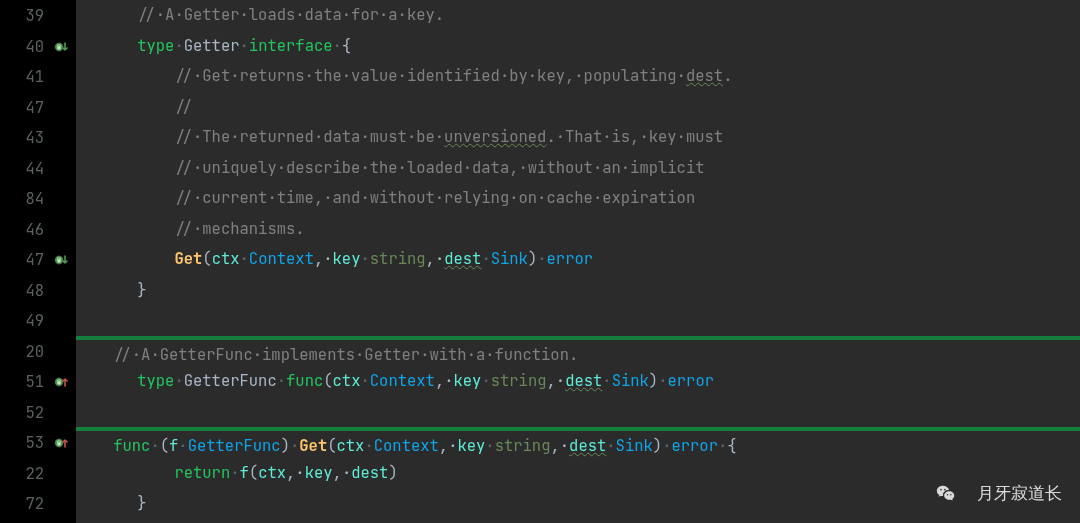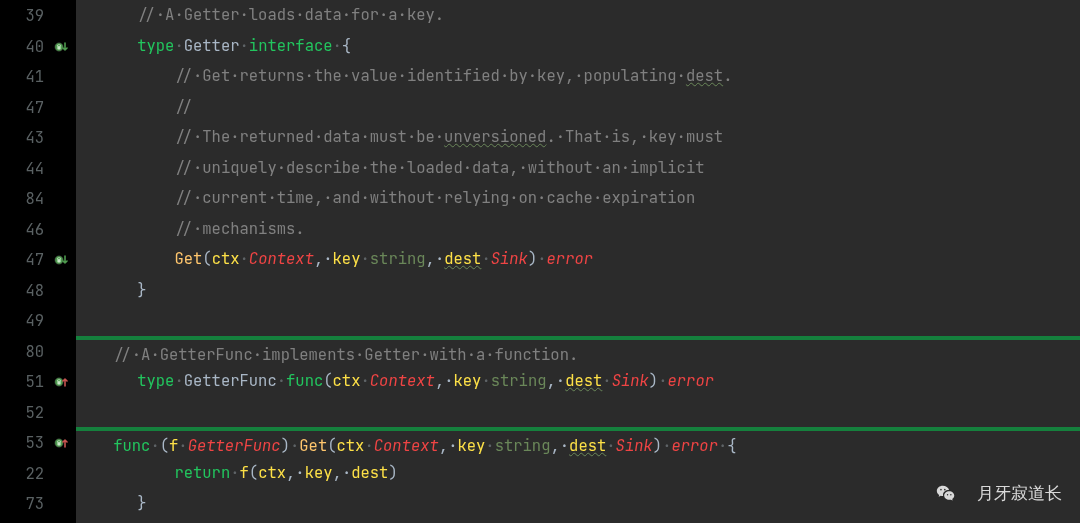--- a/index.html
+++ b/index.html
@@ -55,24 +55,24 @@
     height: 30.5px;
   }
   .sep {
     border-top: 4px solid #15803d;
     margin-left: -24px;
   }
   
   .c    { color: #808080; }         
   .kw   { color: #22c55e; font-weight: normal; } 
   .ty   { color: #a9b7c6; }         
-  .fnm  { color: #ffc66d; }         
-  .id   { color: #fde047; }         
+  .fnm  { color: #ffc66d; font-weight: bold; }         
+  .id   { color: #5eead4; }         
   .str  { color: #6a8759; }         
-  .typ2 { color: #ef4444; font-style: italic; }         
+  .typ2 { color: #0ea5e9; }         
   .dot  { color: #5e6366; }         
   .p    { color: #a9b7c6; }         
   .wavy {
     text-decoration-line: underline;
     text-decoration-style: wavy;
     text-decoration-color: #6a8759;
     text-decoration-thickness: 1px;
   }
   
   .wm {
@@ -118,40 +118,40 @@
       <div class="ln">47<span class="marker">
           <svg width="14" height="14" viewBox="0 0 14 14">
             <circle cx="5" cy="7" r="4.2" fill="#4e9a4e" stroke="#2b2b2b" stroke-width="0.6"></circle>
             <rect x="3.4" y="4.4" width="3.2" height="5.2" rx="0.8" fill="#c7e6c7"></rect>
             <rect x="4.2" y="5" width="1.6" height="1.2" fill="#4e9a4e"></rect>
             <path d="M11 3 L11 10 M9 8 L11 10 L13 8" stroke="#4e9a4e" stroke-width="1.6" fill="none" stroke-linecap="round" stroke-linejoin="round"></path>
           </svg>
         </span></div>
       <div class="ln">48</div>
       <div class="ln">49</div>
-      <div class="ln">80</div>
+      <div class="ln">20</div>
       <div class="ln">51<span class="marker">
           <svg width="14" height="14" viewBox="0 0 14 14">
             <circle cx="5" cy="7" r="4.2" fill="#4e9a4e" stroke="#2b2b2b" stroke-width="0.6"></circle>
             <rect x="3.4" y="4.4" width="3.2" height="5.2" rx="0.8" fill="#c7e6c7"></rect>
             <rect x="4.2" y="5" width="1.6" height="1.2" fill="#4e9a4e"></rect>
             <path d="M11 11 L11 4 M9 6 L11 4 L13 6" stroke="#c75450" stroke-width="1.6" fill="none" stroke-linecap="round" stroke-linejoin="round"></path>
           </svg>
         </span></div>
       <div class="ln">52</div>
       <div class="ln">53<span class="marker">
           <svg width="14" height="14" viewBox="0 0 14 14">
             <circle cx="5" cy="7" r="4.2" fill="#4e9a4e" stroke="#2b2b2b" stroke-width="0.6"></circle>
             <rect x="3.4" y="4.4" width="3.2" height="5.2" rx="0.8" fill="#c7e6c7"></rect>
             <rect x="4.2" y="5" width="1.6" height="1.2" fill="#4e9a4e"></rect>
             <path d="M11 11 L11 4 M9 6 L11 4 L13 6" stroke="#c75450" stroke-width="1.6" fill="none" stroke-linecap="round" stroke-linejoin="round"></path>
           </svg>
         </span></div>
       <div class="ln">22</div>
-      <div class="ln">73</div>
+      <div class="ln">72</div>
     </div>
   <div class="code" id="code"><div class="row"><span class="dot">    </span><span class="c">//·A·Getter·loads·data·for·a·key.</span></div><div class="row"><span class="dot">    </span><span class="kw">type</span><span class="dot">·</span><span class="ty">Getter</span><span class="dot">·</span><span class="kw">interface</span><span class="dot">·</span><span class="p">{</span></div><div class="row"><span class="dot">        </span><span class="c">//·Get·returns·the·value·identified·by·key,·populating·</span><span class="c wavy">dest</span><span class="c">.</span></div><div class="row"><span class="dot">        </span><span class="c">//</span></div><div class="row"><span class="dot">        </span><span class="c">//·The·returned·data·must·be·</span><span class="c wavy">unversioned</span><span class="c">.·That·is,·key·must</span></div><div class="row"><span class="dot">        </span><span class="c">//·uniquely·describe·the·loaded·data,·without·an·implicit</span></div><div class="row"><span class="dot">        </span><span class="c">//·current·time,·and·without·relying·on·cache·expiration</span></div><div class="row"><span class="dot">        </span><span class="c">//·mechanisms.</span></div><div class="row"><span class="dot">        </span><span class="fnm">Get</span><span class="p">(</span><span class="id">ctx</span><span class="dot">·</span><span class="typ2">Context</span><span class="p">,·</span><span class="id">key</span><span class="dot">·</span><span class="str">string</span><span class="p">,·</span><span class="id wavy">dest</span><span class="dot">·</span><span class="typ2">Sink</span><span class="p">)</span><span class="dot">·</span><span class="typ2">error</span></div><div class="row"><span class="dot">    </span><span class="p">}</span></div><div class="row"></div><div class="row sep"><span class="dot">    </span><span class="c">//·A·</span><span class="c">GetterFunc</span><span class="c">·implements·Getter·with·a·function.</span></div><div class="row"><span class="dot">    </span><span class="kw">type</span><span class="dot">·</span><span class="ty">GetterFunc</span><span class="dot">·</span><span class="kw">func</span><span class="p">(</span><span class="id">ctx</span><span class="dot">·</span><span class="typ2">Context</span><span class="p">,·</span><span class="id">key</span><span class="dot">·</span><span class="str">string</span><span class="p">,·</span><span class="id wavy">dest</span><span class="dot">·</span><span class="typ2">Sink</span><span class="p">)</span><span class="dot">·</span><span class="typ2">error</span></div><div class="row"></div><div class="row sep"><span class="dot">    </span><span class="kw">func</span><span class="dot">·</span><span class="p">(</span><span class="id">f</span><span class="dot">·</span><span class="typ2">GetterFunc</span><span class="p">)</span><span class="dot">·</span><span class="fnm">Get</span><span class="p">(</span><span class="id">ctx</span><span class="dot">·</span><span class="typ2">Context</span><span class="p">,·</span><span class="id">key</span><span class="dot">·</span><span class="str">string</span><span class="p">,·</span><span class="id wavy">dest</span><span class="dot">·</span><span class="typ2">Sink</span><span class="p">)</span><span class="dot">·</span><span class="typ2">error</span><span class="dot">·</span><span class="p">{</span></div><div class="row"><span class="dot">        </span><span class="kw">return</span><span class="dot">·</span><span class="id">f</span><span class="p">(</span><span class="id">ctx</span><span class="p">,·</span><span class="id">key</span><span class="p">,·</span><span class="id">dest</span><span class="p">)</span></div><div class="row"><span class="dot">    </span><span class="p">}</span></div></div>
 </div>
 
 <div class="wm">
   <span class="bubble">
     <svg viewBox="0 0 24 24" width="22" height="22" fill="#e8e8e8">
       <path d="M8.5 3C4.9 3 2 5.5 2 8.6c0 1.8 1 3.3 2.6 4.4l-.6 2 2.3-1.2c.7.2 1.4.3 2.2.3h.4c-.1-.4-.2-.8-.2-1.2 0-3 2.9-5.3 6.4-5.3h.3C14.6 4.9 11.8 3 8.5 3zm-2 3.4c.5 0 .9.4.9.9s-.4.9-.9.9-.9-.4-.9-.9.4-.9.9-.9zm4.2 0c.5 0 .9.4.9.9s-.4.9-.9.9-.9-.4-.9-.9.4-.9.9-.9zM15.5 9c-3.1 0-5.5 2.1-5.5 4.7 0 2.6 2.5 4.7 5.5 4.7.6 0 1.2-.1 1.8-.2l2 1-.5-1.7c1.4-.9 2.2-2.2 2.2-3.8C21 11.1 18.6 9 15.5 9zm-1.8 2.9c.4 0 .8.3.8.8s-.3.8-.8.8-.8-.3-.8-.8.4-.8.8-.8zm3.6 0c.4 0 .8.3.8.8s-.3.8-.8.8-.8-.3-.8-.8.4-.8.8-.8z"></path>
     </svg>
   </span>

